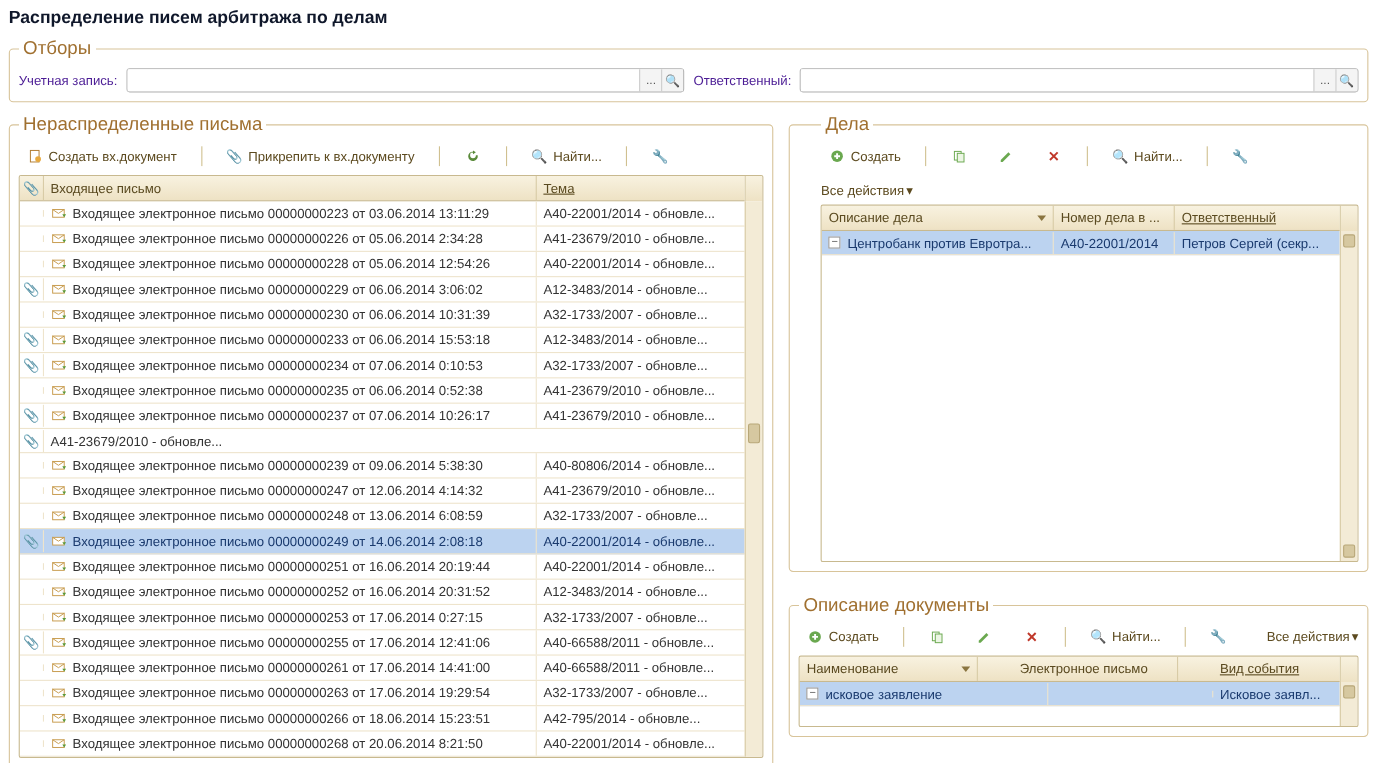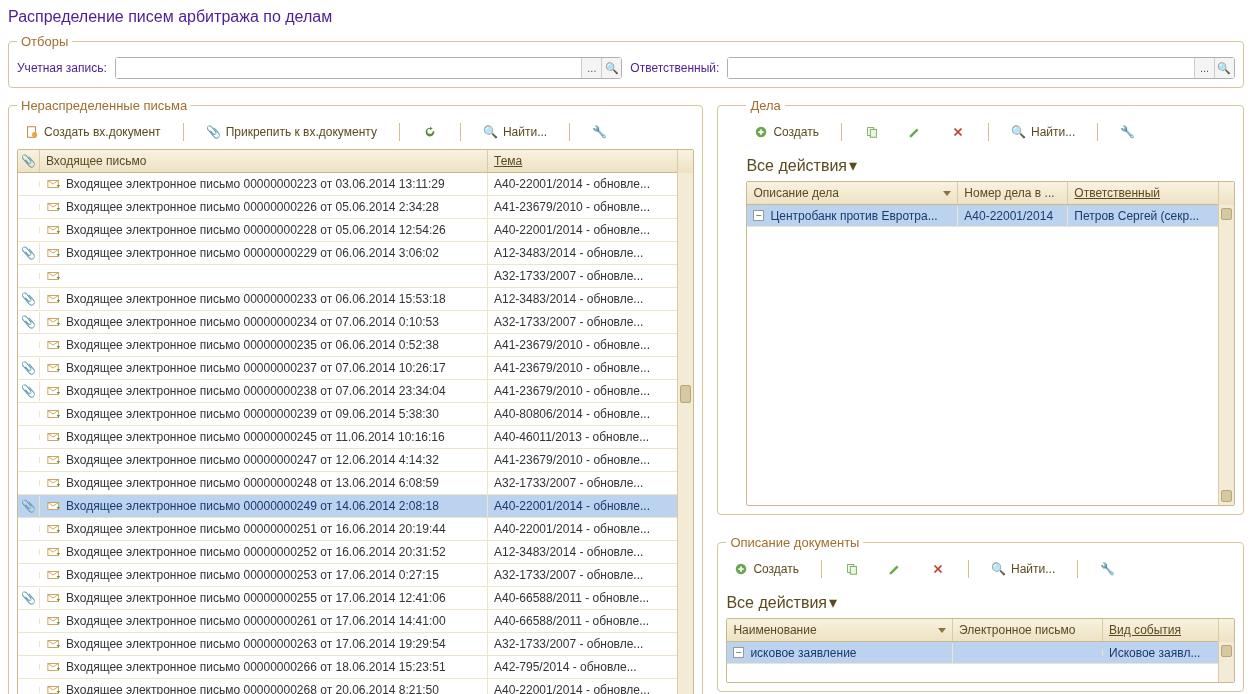--- a/index.html
+++ b/index.html
@@ -1,34 +1,34 @@
 <!DOCTYPE html>
 <html><head>
 <meta charset="utf-8">
 <style>
 * { box-sizing: border-box; margin: 0; padding: 0; }
 body { font-family: Arial, sans-serif; font-size: 12px; background: #fff; color: #333; }
 .container { padding: 8px; }
-.page-title { font-size: 16px; font-weight: normal; color: #4c1d95; margin-bottom: 8px; }
+.page-title { font-size: 16px; font-weight: bold; color: #0f172a; margin-bottom: 8px; }
 fieldset { border: 1px solid #d8c49a; border-radius: 4px; padding: 8px; margin-bottom: 10px; position: relative; }
-legend { color: #a07030; font-size: 13px; padding: 0 4px; }
+legend { color: #a07030; font-size: 17px; padding: 0 4px; }
 .filters-row { display: flex; align-items: center; gap: 8px; }
 .filter-label { color: #4c1d95; white-space: nowrap; }
 .filter-input-wrap { flex: 1; display: flex; align-items: center; border: 1px solid #b0b0b0; border-radius: 3px; height: 22px; background: #fff; }
 .filter-input { flex: 1; border: none; outline: none; padding: 0 4px; height: 20px; font-size: 12px; }
 .filter-btn { width: 20px; height: 20px; border: none; border-left: 1px solid #ccc; background: #f4f4f4; cursor: pointer; display: flex; align-items: center; justify-content: center; font-size: 11px; color: #555; }
 .two-col { display: flex; gap: 14px; align-items: stretch; }
 .col-left { flex: 1.03; display:flex; flex-direction:column;}
 .col-right { flex: 0.78; display:flex; flex-direction:column; gap:10px;}
 .toolbar { display: flex; align-items: center; gap: 13px; margin-bottom: 6px; flex-wrap: wrap; }
 .tbutton { display: inline-flex; align-items: center; gap: 4px; padding: 2px 6px; border: 1px solid transparent; border-radius: 3px; background: transparent; cursor: pointer; color: #5c4a1f; font-size: 12px; }
 .tsep { width: 1px; height: 18px; background: #d0c090; margin: 0 2px; }
 .ticon { width: 16px; height: 16px; display: inline-flex; align-items: center; justify-content: center; }
 .spacer { flex: 1; }
-.all-actions { color: #5c4a1f; cursor: pointer; font-size: 16px; display: inline-flex; align-items: center; gap: 2px; }
+.all-actions { color: #5c4a1f; cursor: pointer; font-size: 12px; display: inline-flex; align-items: center; gap: 2px; }
 .table-wrap { border: 1px solid #c8b98f; border-radius: 2px; overflow: hidden; background:#fff; flex:1; display:flex; flex-direction:column;}
 .thead { display: flex; background: linear-gradient(#f8f2e0, #eee2c4); border-bottom: 1px solid #c8b98f; }
 .th { padding: 4px 6px; border-right: 1px solid #d8cba6; color: #5a4a20; font-size: 12px; display:flex; align-items:center; gap:4px; }
 .th:last-child { border-right: none; text-decoration: underline; }
 .th.sorted::after { content: ""; display:inline-block; width:0;height:0;border-left:4px solid transparent;border-right:4px solid transparent;border-top:5px solid #8a7540; margin-left:auto;}
 .tbody { overflow-y: auto; flex:1;}
 .tr { display: flex; border-bottom: 1px solid #eee4cc; min-height: 22px; align-items: center; }
 .tr.selected { background: #bcd3f0; }
 .tr.selected .td { color: #1a3a6e; }
 .td { padding: 3px 6px; border-right: 1px solid #eee4cc; overflow: hidden; white-space: nowrap; text-overflow: ellipsis; font-size: 12px; color: #333; display:flex; align-items:center; gap:4px;}
@@ -196,20 +196,21 @@
                 <div class="tr">
                   <div class="td c-attach"></div>
                   <div class="td c-letter">
                     <span class="ticon">
                       <svg viewBox="0 0 16 16">
                         <rect x="1" y="4" width="12" height="8" fill="#fff" stroke="#c79a4b"></rect>
                         <path d="M1 4l6 4 6-4" fill="none" stroke="#c79a4b"></path>
                         <path d="M11 9l4 0-2 3z" fill="#5a9a3a"></path>
                       </svg>
                     </span>
+                    <span>Входящее электронное письмо 00000000230 от 06.06.2014 10:31:39</span>
                   </div>
                   <div class="td c-subj">А32-1733/2007 - обновле...</div>
                 </div>
                 <div class="tr">
                   <div class="td c-attach">
                     <span class="clip-icon">📎</span>
                   </div>
                   <div class="td c-letter">
                     <span class="ticon">
                       <svg viewBox="0 0 16 16">
@@ -265,59 +266,35 @@
                       </svg>
                     </span>
                     <span>Входящее электронное письмо 00000000237 от 07.06.2014 10:26:17</span>
                   </div>
                   <div class="td c-subj">А41-23679/2010 - обновле...</div>
                 </div>
                 <div class="tr">
                   <div class="td c-attach">
                     <span class="clip-icon">📎</span>
                   </div>
-                  <div class="td c-letter">
-                    <span class="ticon">
-                      <svg viewBox="0 0 16 16">
-                        <rect x="1" y="4" width="12" height="8" fill="#fff" stroke="#c79a4b"></rect>
-                        <path d="M1 4l6 4 6-4" fill="none" stroke="#c79a4b"></path>
-                        <path d="M11 9l4 0-2 3z" fill="#5a9a3a"></path>
-                      </svg>
-                    </span>
-                    <span>Входящее электронное письмо 00000000238 от 07.06.2014 23:34:04</span>
-                  </div>
                   <div class="td c-subj">А41-23679/2010 - обновле...</div>
                 </div>
                 <div class="tr">
                   <div class="td c-attach"></div>
                   <div class="td c-letter">
                     <span class="ticon">
                       <svg viewBox="0 0 16 16">
                         <rect x="1" y="4" width="12" height="8" fill="#fff" stroke="#c79a4b"></rect>
                         <path d="M1 4l6 4 6-4" fill="none" stroke="#c79a4b"></path>
                         <path d="M11 9l4 0-2 3z" fill="#5a9a3a"></path>
                       </svg>
                     </span>
                     <span>Входящее электронное письмо 00000000239 от 09.06.2014 5:38:30</span>
                   </div>
                   <div class="td c-subj">А40-80806/2014 - обновле...</div>
-                </div>
-                <div class="tr">
-                  <div class="td c-attach"></div>
-                  <div class="td c-letter">
-                    <span class="ticon">
-                      <svg viewBox="0 0 16 16">
-                        <rect x="1" y="4" width="12" height="8" fill="#fff" stroke="#c79a4b"></rect>
-                        <path d="M1 4l6 4 6-4" fill="none" stroke="#c79a4b"></path>
-                        <path d="M11 9l4 0-2 3z" fill="#5a9a3a"></path>
-                      </svg>
-                    </span>
-                    <span>Входящее электронное письмо 00000000245 от 11.06.2014 10:16:16</span>
-                  </div>
-                  <div class="td c-subj">А40-46011/2013 - обновле...</div>
                 </div>
                 <div class="tr">
                   <div class="td c-attach"></div>
                   <div class="td c-letter">
                     <span class="ticon">
                       <svg viewBox="0 0 16 16">
                         <rect x="1" y="4" width="12" height="8" fill="#fff" stroke="#c79a4b"></rect>
                         <path d="M1 4l6 4 6-4" fill="none" stroke="#c79a4b"></path>
                         <path d="M11 9l4 0-2 3z" fill="#5a9a3a"></path>
                       </svg>
@@ -597,21 +574,21 @@
           </button>
           <div class="tsep"></div>
           <button class="tbutton">
               <span class="ticon">🔧</span>
             </button>
           <div class="spacer"></div>
           <span class="all-actions"><span>Все действия</span> ▾</span>
         </div>
         <div class="table-wrap docs">
           <div class="thead-wrap">
-            <div class="thead" style="flex:1;">
+            <div class="thead" style="flex:1;gap:32px;">
               <div class="th c-name sorted">Наименование</div>
               <div class="th c-email">Электронное письмо</div>
               <div class="th c-event">Вид события</div>
             </div>
             <div class="scroll-stub"></div>
           </div>
           <div class="tbody-wrap">
             <div class="tbody docs-body" id="docs-body" style="flex:1;">
                 <div class="tr selected">
                   <div class="td c-name">

